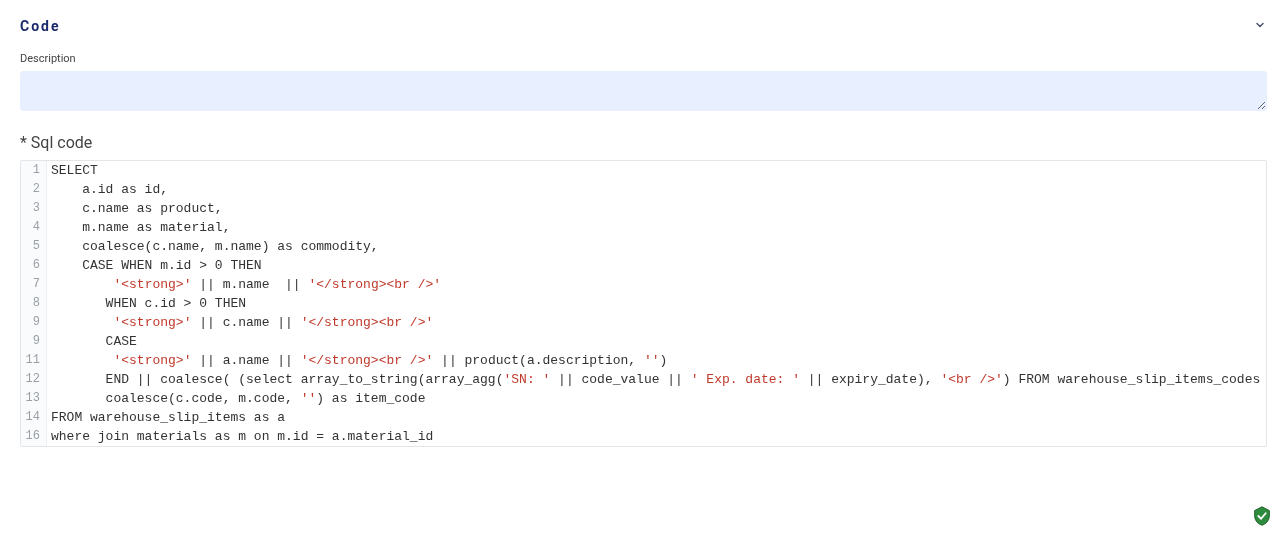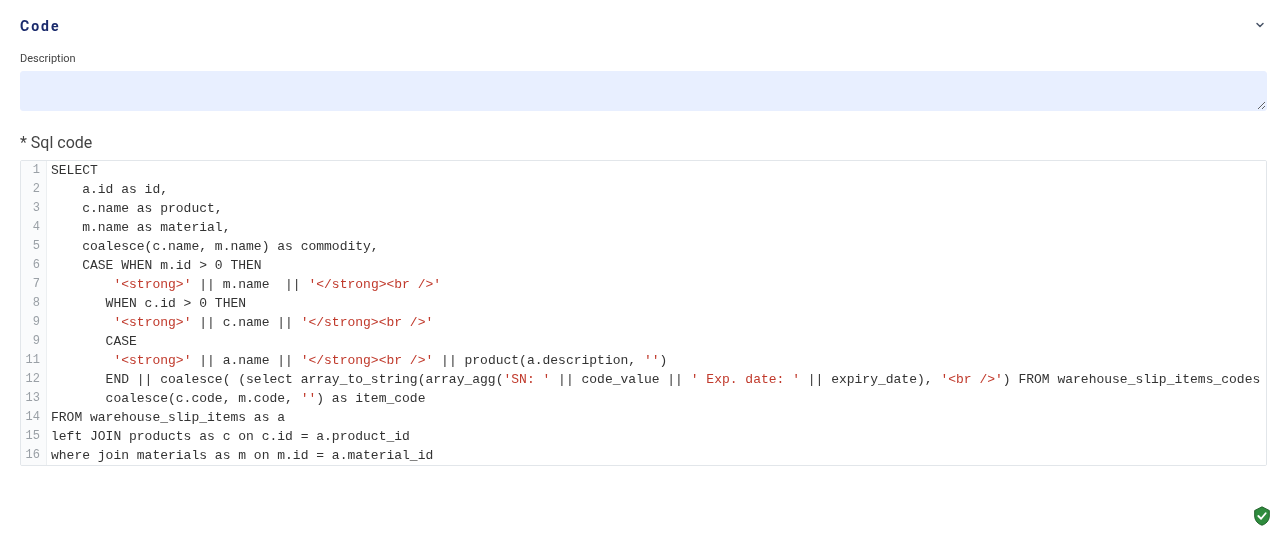--- a/index.html
+++ b/index.html
@@ -173,24 +173,20 @@
       </div>
       <div class="code-row">
         <div class="gutter">13</div>
         <div class="code-cell"><span>       coalesce(c.code, m.code, </span><span class="tok-string">''</span><span>) as item_code</span></div>
       </div>
       <div class="code-row">
         <div class="gutter">14</div>
         <div class="code-cell"><span>FROM warehouse_slip_items as a</span></div>
       </div>
       <div class="code-row">
-        <div class="gutter">15</div>
-        <div class="code-cell"><span>left JOIN products as c on c.id = a.product_id</span></div>
-      </div>
-      <div class="code-row">
         <div class="gutter">16</div>
         <div class="code-cell"><span>where join materials as m on m.id = a.material_id</span></div>
       </div>
     </div>
 
 </div>
 
 <div class="corner-badge">
   <svg viewBox="0 0 24 24">
     <path d="M12 2 L20 6 V12 C20 17 16 21 12 22 C8 21 4 17 4 12 V6 Z" fill="#2e8b3d" stroke="#1d5c26" stroke-width="1"></path>

